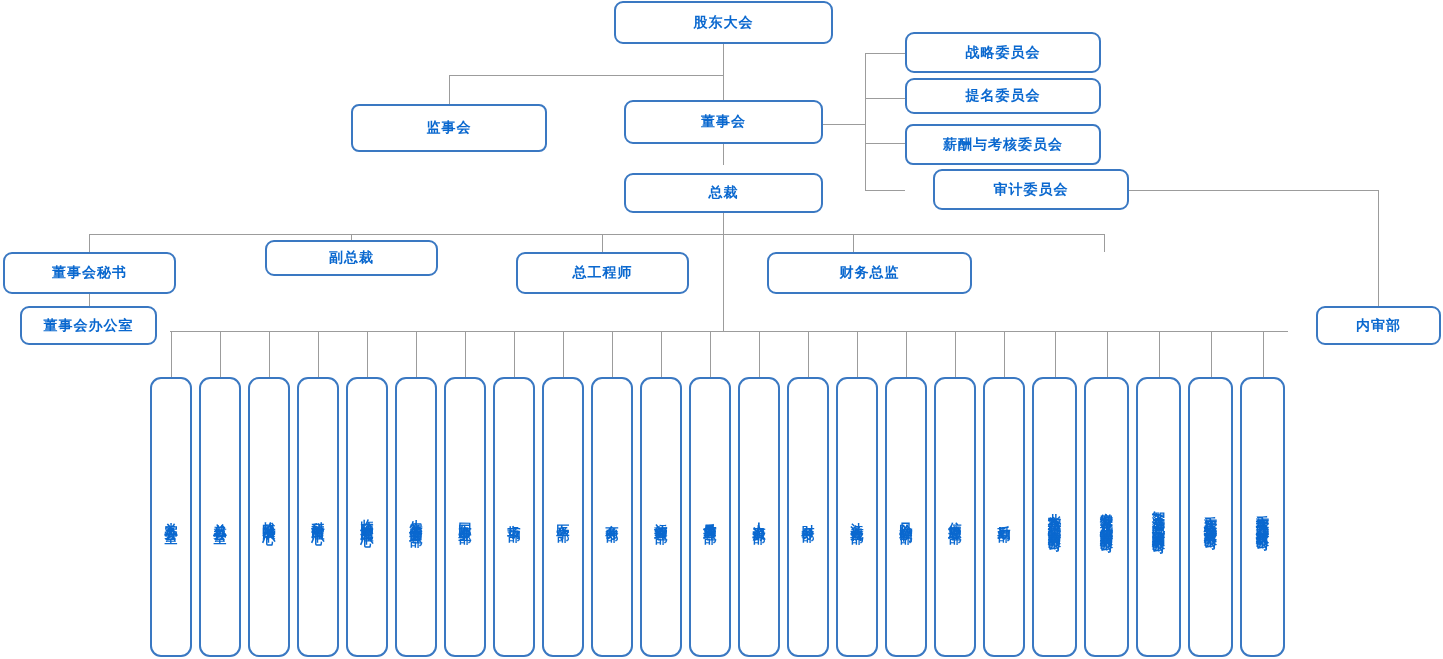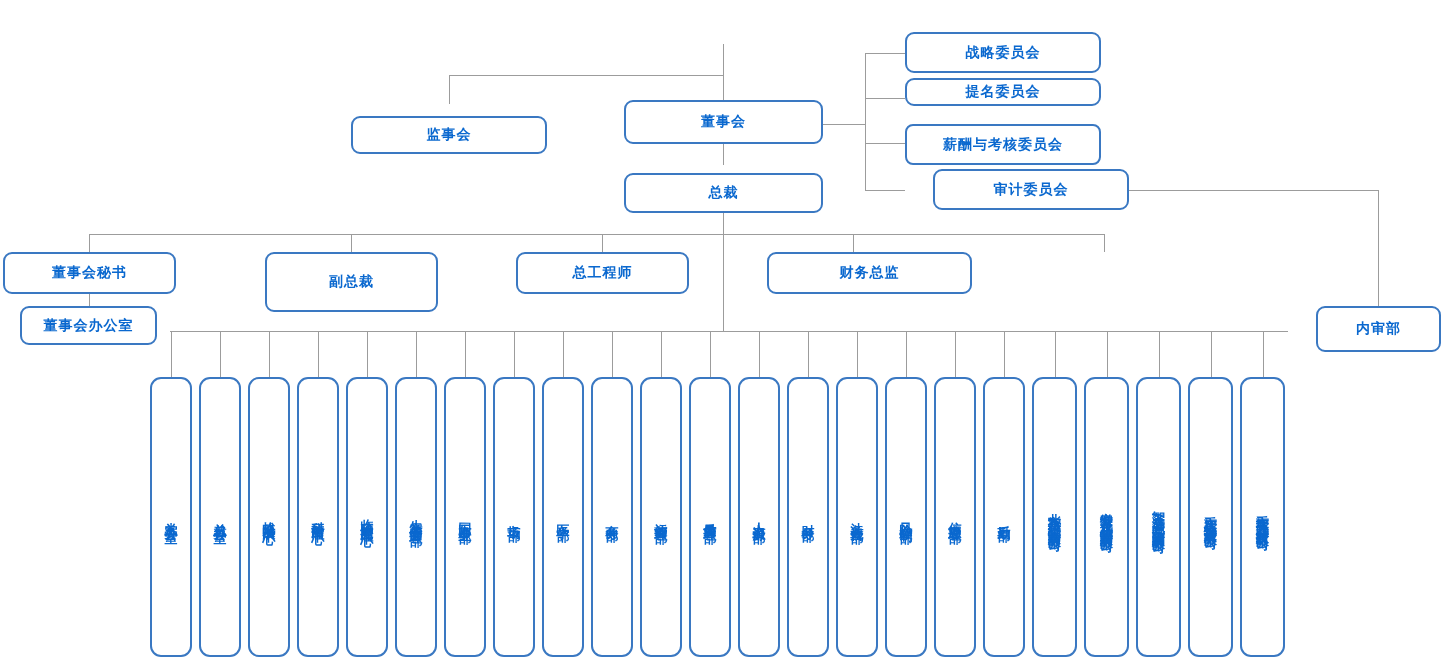--- a/index.html
+++ b/index.html
@@ -63,36 +63,37 @@
   <div class="ln vt" style="left:351px;top:234px;height:18px;"></div>
   <div class="ln vt" style="left:602px;top:234px;height:18px;"></div>
   <div class="ln vt" style="left:853px;top:234px;height:18px;"></div>
   <div class="ln vt" style="left:1104px;top:234px;height:18px;"></div>
 
   <div class="ln vt" style="left:89px;top:294px;height:12px;"></div>
 
   <div class="ln vt" style="left:723px;top:205px;height:126px;"></div>
   <div class="ln hz" style="left:170px;top:331px;width:1118px;"></div>
 
+  <div class="node h" style="left:614px;top:1px;width:219px;height:43px;">股东大会</div>
 
-  <div class="node h" style="left:351px;top:116px;width:196px;height:38px;">监事会</div>
+  <div class="node h" style="left:351px;top:104px;width:196px;height:48px;border-radius:8px;">监事会</div>
 
   <div class="node h" style="left:624px;top:100px;width:199px;height:44px;">董事会</div>
 
   <div class="node h" style="left:624px;top:165px;width:199px;height:40px;margin-top:8px;">总裁</div>
 
   <div class="node h" style="left:905px;top:32px;width:196px;height:41px;">战略委员会</div>
-  <div class="node h" style="left:905px;top:78px;width:196px;height:28px;">提名委员会</div>
+  <div class="node h" style="left:905px;top:78px;width:196px;height:36px;">提名委员会</div>
   <div class="node h" style="left:905px;top:124px;width:196px;height:41px;border-radius:8px;">薪酬与考核委员会</div>
   <div class="node h" style="left:933px;top:169px;width:196px;height:41px;">审计委员会</div>
 
-  <div class="node h" style="left:1316px;top:306px;width:125px;height:46px;text-align:right;">内审部</div>
+  <div class="node h" style="left:1316px;top:306px;width:125px;height:39px;text-align:right;">内审部</div>
 
   <div class="node h" style="left:3px;top:252px;width:173px;height:42px;">董事会秘书</div>
-  <div class="node h" style="left:265px;top:252px;width:173px;height:60px;">副总裁</div>
+  <div class="node h" style="left:265px;top:240px;width:173px;height:36px;">副总裁</div>
   <div class="node h" style="left:516px;top:252px;width:173px;height:42px;">总工程师</div>
   <div class="node h" style="left:767px;top:252px;width:205px;height:42px;">财务总监</div>
 
   <div class="node h" style="left:20px;top:306px;width:137px;height:39px;">董事会办公室</div>
 
   <div id="dept-layer">
       <div class="node v" style="left: 150px; top: 377px; width: 42px; height: 280px;">党委办公室</div>
       <div class="node v" style="left: 199px; top: 377px; width: 42px; height: 280px;">总裁办公室</div>
       <div class="node v" style="left: 248px; top: 377px; width: 42px; height: 280px;">战略发展中心</div>
       <div class="node v" style="left: 297px; top: 377px; width: 42px; height: 280px;">科研管理中心</div>

